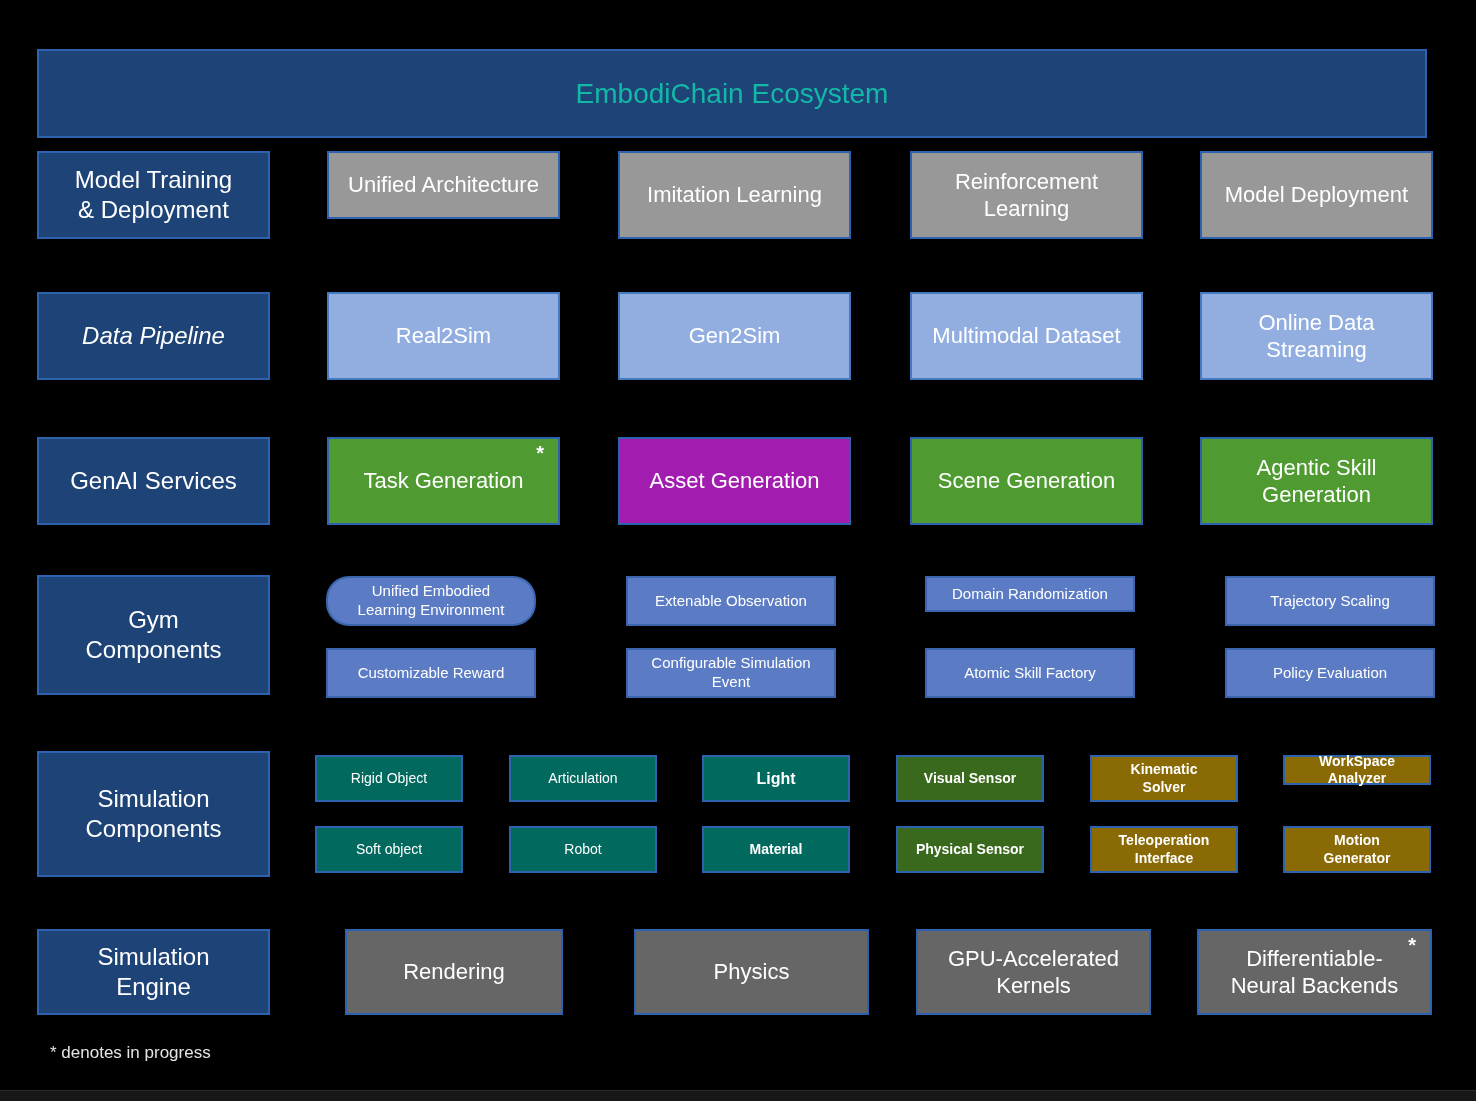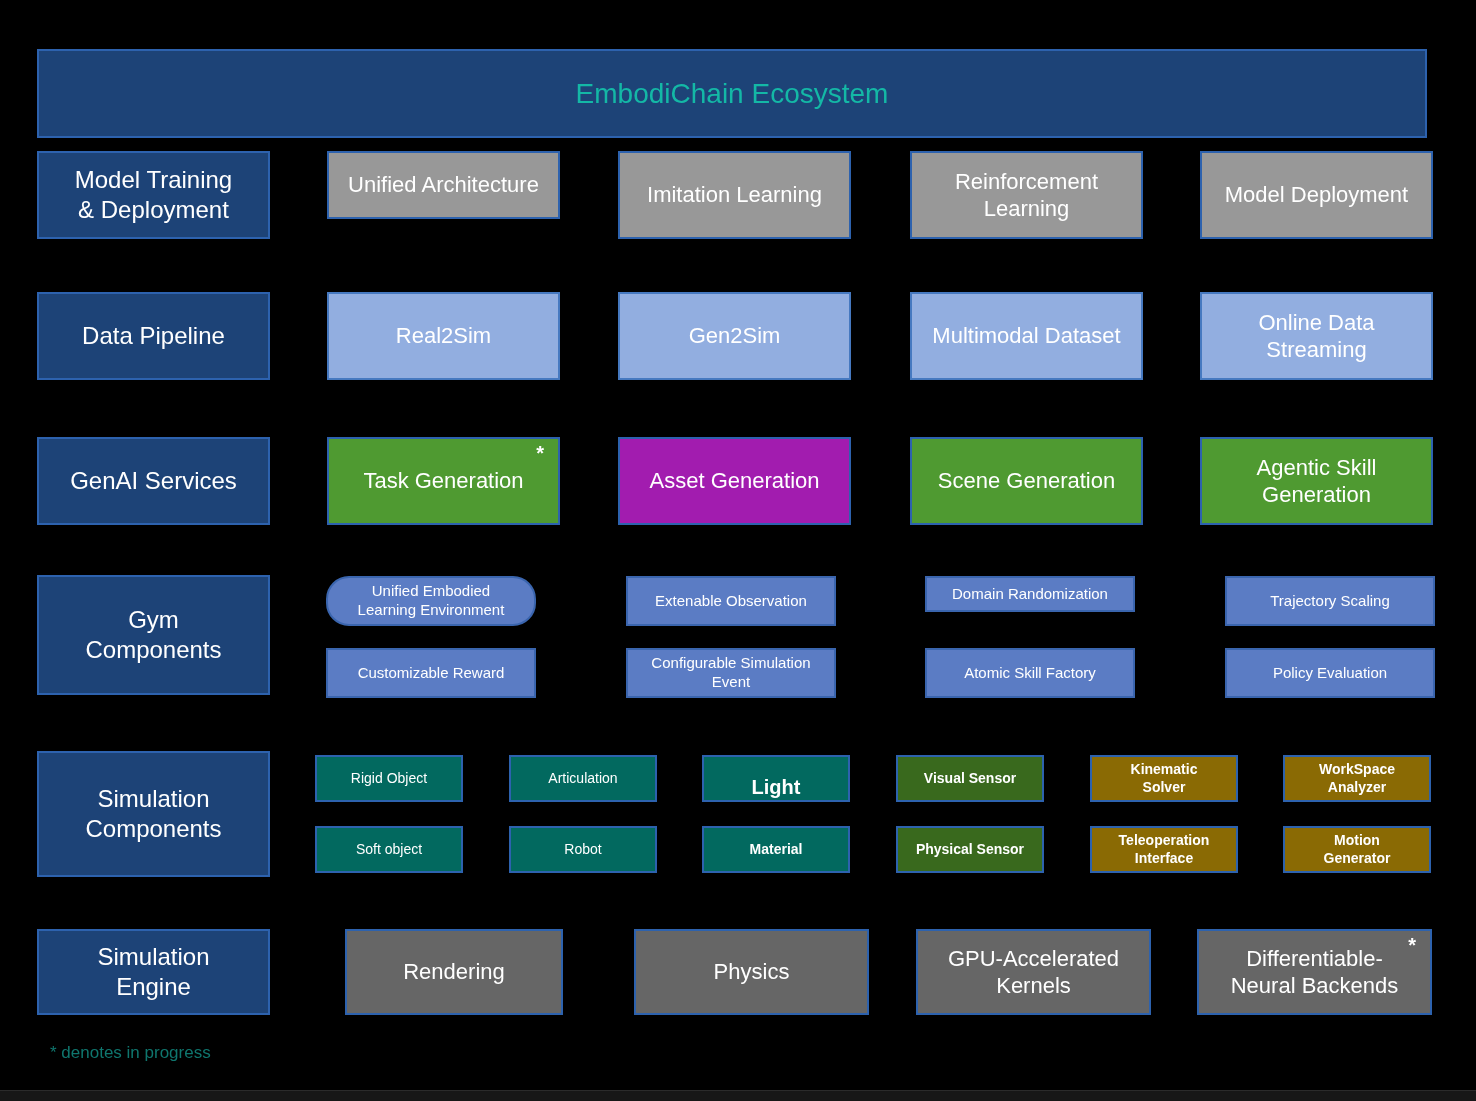--- a/index.html
+++ b/index.html
@@ -28,41 +28,41 @@
     box-sizing:border-box;
     margin-top:32px;
   }
   .label-box { font-size:24px; }
   .asterisk {
     position:absolute; top:2px; right:14px;
     font-size:20px; font-weight:bold; color:#fff;
   }
   #footnote {
     position:absolute; left:50px; top:1043px;
-    color:#0f766e; font-size:17px;
+    color:#e5e5e5; font-size:17px;
   }
   #bottom-bar {
     position:absolute; left:0; top:1090px;
     width:1476px; height:11px;
   }
 </style>
 </head>
 <body>
 
 <div id="canvas">
   <div id="title-bar" class="box" style="background: rgb(29, 67, 119); border: 2px solid rgb(45, 98, 174);">EmbodiChain Ecosystem</div>
   <div id="rows">
       <div class="box label-box" style="left: 37px; top: 151px; width: 233px; height: 88px; background: rgb(29, 67, 119); border-color: rgb(45, 98, 174);">Model Training
 &amp; Deployment</div>
       <div class="box" style="left: 327px; top: 151px; width: 233px; height: 68px; font-size: 22px; background: rgb(152, 152, 152); border-color: rgb(45, 98, 174);"><span>Unified Architecture</span></div>
       <div class="box" style="left: 618px; top: 151px; width: 233px; height: 88px; font-size: 22px; background: rgb(152, 152, 152); border-color: rgb(45, 98, 174);"><span>Imitation Learning</span></div>
       <div class="box" style="left: 910px; top: 151px; width: 233px; height: 88px; font-size: 22px; background: rgb(152, 152, 152); border-color: rgb(45, 98, 174);"><span>Reinforcement
 Learning</span></div>
       <div class="box" style="left: 1200px; top: 151px; width: 233px; height: 88px; font-size: 22px; background: rgb(152, 152, 152); border-color: rgb(45, 98, 174);"><span>Model Deployment</span></div>
-      <div class="box label-box" style="left: 37px; top: 292px; width: 233px; height: 88px; background: rgb(29, 67, 119); border-color: rgb(45, 98, 174);">Data Pipeline</div>
+      <div class="box label-box" style="left: 37px; top: 292px; width: 233px; height: 88px; background: rgb(29, 67, 119); border-color: rgb(45, 98, 174); font-style: italic;">Data Pipeline</div>
       <div class="box" style="left: 327px; top: 292px; width: 233px; height: 88px; font-size: 22px; background: rgb(146, 174, 224); border-color: rgb(70, 121, 192);"><span>Real2Sim</span></div>
       <div class="box" style="left: 618px; top: 292px; width: 233px; height: 88px; font-size: 22px; background: rgb(146, 174, 224); border-color: rgb(70, 121, 192);"><span>Gen2Sim</span></div>
       <div class="box" style="left: 910px; top: 292px; width: 233px; height: 88px; font-size: 22px; background: rgb(146, 174, 224); border-color: rgb(70, 121, 192);"><span>Multimodal Dataset</span></div>
       <div class="box" style="left: 1200px; top: 292px; width: 233px; height: 88px; font-size: 22px; background: rgb(146, 174, 224); border-color: rgb(70, 121, 192);"><span>Online Data
 Streaming</span></div>
       <div class="box label-box" style="left: 37px; top: 437px; width: 233px; height: 88px; background: rgb(29, 67, 119); border-color: rgb(45, 98, 174);">GenAI Services</div>
       <div class="box" style="left: 327px; top: 437px; width: 233px; height: 88px; font-size: 22px; background: rgb(79, 154, 49); border-color: rgb(45, 98, 174);"><span>Task Generation</span><span class="asterisk">*</span></div>
       <div class="box" style="left: 618px; top: 437px; width: 233px; height: 88px; font-size: 22px; background: #a21caf; border-color: rgb(45, 98, 174);"><span>Asset Generation</span></div>
       <div class="box" style="left: 910px; top: 437px; width: 233px; height: 88px; font-size: 22px; background: rgb(79, 154, 49); border-color: rgb(45, 98, 174);"><span>Scene Generation</span></div>
       <div class="box" style="left: 1200px; top: 437px; width: 233px; height: 88px; font-size: 22px; background: rgb(79, 154, 49); border-color: rgb(45, 98, 174);"><span>Agentic Skill
@@ -76,25 +76,25 @@
       <div class="box" style="left: 1225px; top: 576px; width: 210px; height: 50px; font-size: 15px; background: rgb(91, 124, 196); border-color: rgb(58, 101, 174);"><span>Trajectory Scaling</span></div>
       <div class="box" style="left: 326px; top: 648px; width: 210px; height: 50px; font-size: 15px; background: rgb(91, 124, 196); border-color: rgb(58, 101, 174);"><span>Customizable Reward</span></div>
       <div class="box" style="left: 626px; top: 648px; width: 210px; height: 50px; font-size: 15px; background: rgb(91, 124, 196); border-color: rgb(58, 101, 174);"><span>Configurable Simulation
 Event</span></div>
       <div class="box" style="left: 925px; top: 648px; width: 210px; height: 50px; font-size: 15px; background: rgb(91, 124, 196); border-color: rgb(58, 101, 174);"><span>Atomic Skill Factory</span></div>
       <div class="box" style="left: 1225px; top: 648px; width: 210px; height: 50px; font-size: 15px; background: rgb(91, 124, 196); border-color: rgb(58, 101, 174);"><span>Policy Evaluation</span></div>
       <div class="box label-box" style="left: 37px; top: 751px; width: 233px; height: 126px; background: rgb(29, 67, 119); border-color: rgb(45, 98, 174);">Simulation
 Components</div>
       <div class="box" style="left: 315px; top: 755px; width: 148px; height: 47px; font-size: 14px; background: rgb(2, 105, 95); border-color: rgb(45, 98, 174);"><span>Rigid Object</span></div>
       <div class="box" style="left: 509px; top: 755px; width: 148px; height: 47px; font-size: 14px; background: rgb(2, 105, 95); border-color: rgb(45, 98, 174);"><span>Articulation</span></div>
-      <div class="box" style="left: 702px; top: 755px; width: 148px; height: 47px; font-size: 20px; background: rgb(2, 105, 95); border-color: rgb(45, 98, 174); font-weight: bold; align-items: flex-end;"><span>Light</span></div>
+      <div class="box" style="left: 702px; top: 755px; width: 148px; height: 47px; font-size: 16px; background: rgb(2, 105, 95); border-color: rgb(45, 98, 174); font-weight: bold;"><span>Light</span></div>
       <div class="box" style="left: 896px; top: 755px; width: 148px; height: 47px; font-size: 14px; background: rgb(57, 105, 29); border-color: rgb(45, 98, 174); font-weight: bold;"><span>Visual Sensor</span></div>
       <div class="box" style="left: 1090px; top: 755px; width: 148px; height: 47px; font-size: 14px; background: rgb(138, 106, 4); border-color: rgb(45, 98, 174); font-weight: bold;"><span>Kinematic
 Solver</span></div>
-      <div class="box" style="left: 1283px; top: 755px; width: 148px; height: 47px; font-size: 14px; background: rgb(138, 106, 4); border-color: rgb(45, 98, 174); font-weight: bold;"><span>WorkSpace
+      <div class="box" style="left: 1283px; top: 755px; width: 148px; height: 30px; font-size: 14px; background: rgb(138, 106, 4); border-color: rgb(45, 98, 174); font-weight: bold;"><span>WorkSpace
 Analyzer</span></div>
       <div class="box" style="left: 315px; top: 826px; width: 148px; height: 47px; font-size: 14px; background: rgb(2, 105, 95); border-color: rgb(45, 98, 174);"><span>Soft object</span></div>
       <div class="box" style="left: 509px; top: 826px; width: 148px; height: 47px; font-size: 14px; background: rgb(2, 105, 95); border-color: rgb(45, 98, 174);"><span>Robot</span></div>
       <div class="box" style="left: 702px; top: 826px; width: 148px; height: 47px; font-size: 14px; background: rgb(2, 105, 95); border-color: rgb(45, 98, 174); font-weight: bold;"><span>Material</span></div>
       <div class="box" style="left: 896px; top: 826px; width: 148px; height: 47px; font-size: 14px; background: rgb(57, 105, 29); border-color: rgb(45, 98, 174); font-weight: bold;"><span>Physical Sensor</span></div>
       <div class="box" style="left: 1090px; top: 826px; width: 148px; height: 47px; font-size: 14px; background: rgb(138, 106, 4); border-color: rgb(45, 98, 174); font-weight: bold;"><span>Teleoperation
 Interface</span></div>
       <div class="box" style="left: 1283px; top: 826px; width: 148px; height: 47px; font-size: 14px; background: rgb(138, 106, 4); border-color: rgb(45, 98, 174); font-weight: bold;"><span>Motion
 Generator</span></div>
       <div class="box label-box" style="left: 37px; top: 929px; width: 233px; height: 86px; background: rgb(29, 67, 119); border-color: rgb(45, 98, 174);">Simulation

